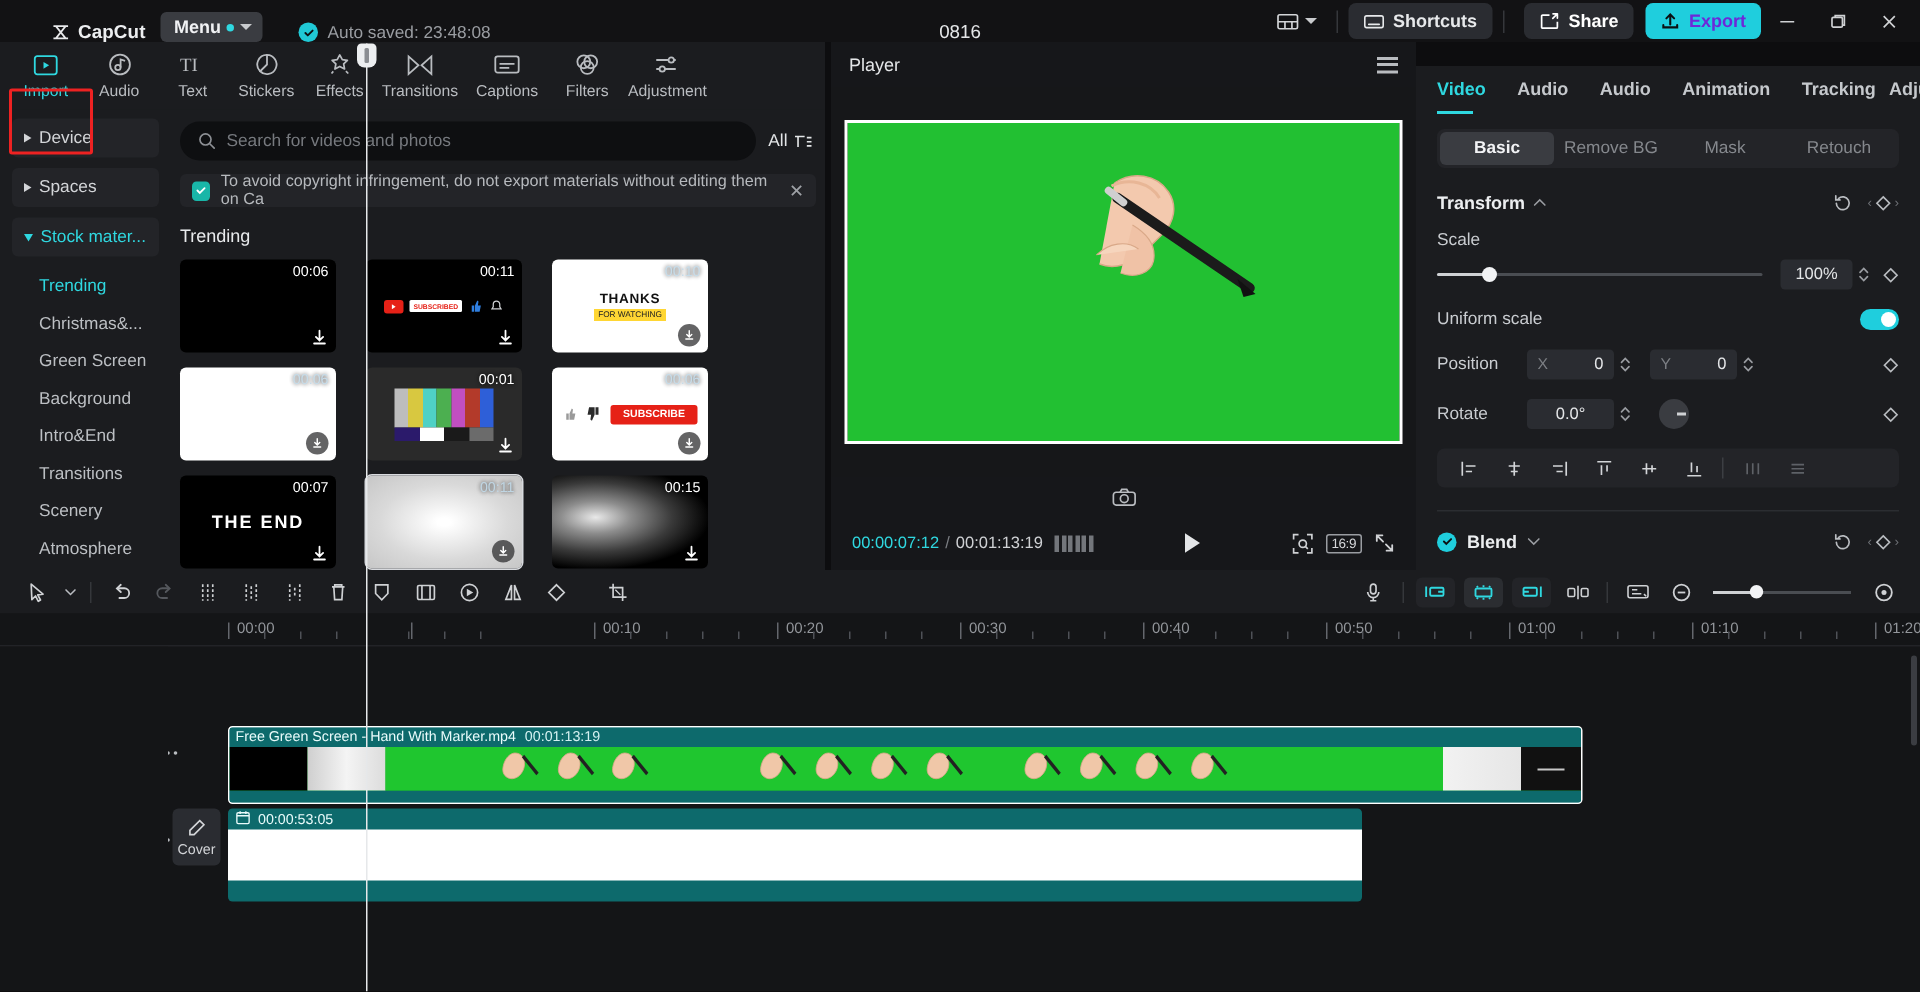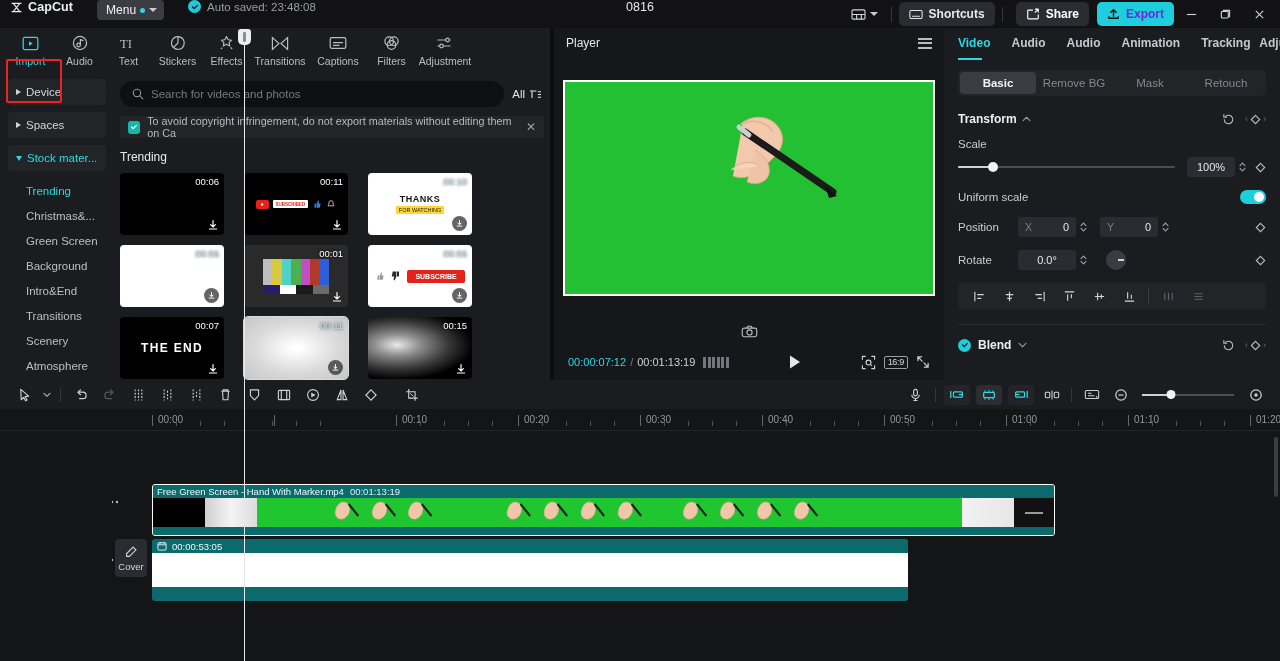--- a/index.html
+++ b/index.html
@@ -8,30 +8,30 @@
     background: #0d0d0f;
     font-family: "Liberation Sans", sans-serif;
     color: #d5d7da;
     overflow: hidden;
     -webkit-font-smoothing: antialiased;
   }
   .app { width: 1280px; height: 661px; position: relative; display: flex; flex-direction: column; }
 
   
   .titlebar {
-    height: 28px; background: #121214; display: flex; align-items: flex-start;
-    flex: 0 0 28px; position: relative;
+    height: 28px; background: #121214; display: flex; align-items: flex-end;
+    flex: 0 0 28px; position: relative; padding-left: 24px;
   }
   .brand { display: flex; align-items: center; gap: 5px; padding: 0 8px 0 10px; }
   .brand-logo { width: 13px; height: 13px; color: #e8e9eb; }
   .brand-name { font-size: 12.5px; font-weight: bold; color: #eceef0; letter-spacing: .1px; }
   .menu-btn {
     display: flex; align-items: center; gap: 4px;
-    background: #3a3c41; border-radius: 4px; padding: 3px 7px 3px 9px; margin-left: 16px;
-    font-size: 12px; font-weight: normal; color: #f0f1f3; cursor: default;
+    background: #3a3c41; border-radius: 4px; padding: 3px 7px 3px 9px; margin-left: 2px;
+    font-size: 12px; font-weight: bold; color: #f0f1f3; cursor: default;
   }
   .menu-dot { width: 5px; height: 5px; border-radius: 50%; background: #2fd8e0; display:inline-block; }
   .caret-d { width: 0; height: 0; border-left: 4px solid transparent; border-right: 4px solid transparent; border-top: 4px solid #c9cbce; }
   .autosave { display: flex; align-items: center; gap: 6px; margin-left: 24px; }
   .check-badge {
     width: 13px; height: 13px; border-radius: 50%; background: #20c9d6;
     display: flex; align-items: center; justify-content: center;
   }
   .check-badge svg { width: 8px; height: 8px; }
   .autosave-text { font-size: 11.5px; color: #9a9da2; }
@@ -147,21 +147,21 @@
   .frame-ic { margin-left: 8px; display: flex; gap: 1.5px; }
   .frame-ic i { width: 3px; height: 11px; background: #73767b; display: block; }
   .play-btn { margin: 0 auto; }
   .pb-right { display: flex; align-items: center; gap: 8px; }
   .ratio-badge {
     border: 1px solid #9a9da2; border-radius: 2px; font-size: 9px; color: #d6d8db;
     padding: 1px 3px; line-height: 1; letter-spacing: -0.3px;
   }
 
   
-  .right-panel { width: 336px; background: #1b1c1f; display: flex; flex-direction: column; }
+  .right-panel { width: 336px; background: #1b1c1f; display: flex; flex-direction: column; margin-top: 16px; }
   .rp-tabs { height: 30px; display: flex; align-items: center; padding: 0 14px; gap: 21px; overflow: hidden; position: relative; }
   .rp-tab { font-size: 12px; font-weight: bold; color: #c5c8cc; white-space: nowrap; cursor: default; }
   .rp-tab.active { color: #2fd8e0; }
   .rp-tab.clipped { position: absolute; right: -6px; }
   .rp-underline { width: 24px; height: 2px; background: #2fd8e0; margin: 0 0 0 14px; }
   .seg-row { margin: 10px 14px 0; height: 26px; background: #232428; border-radius: 5px; display: flex; padding: 2px; }
   .seg {
     flex: 1; display: flex; align-items: center; justify-content: center; font-size: 11.5px;
     color: #85888d; border-radius: 4px;
   }

